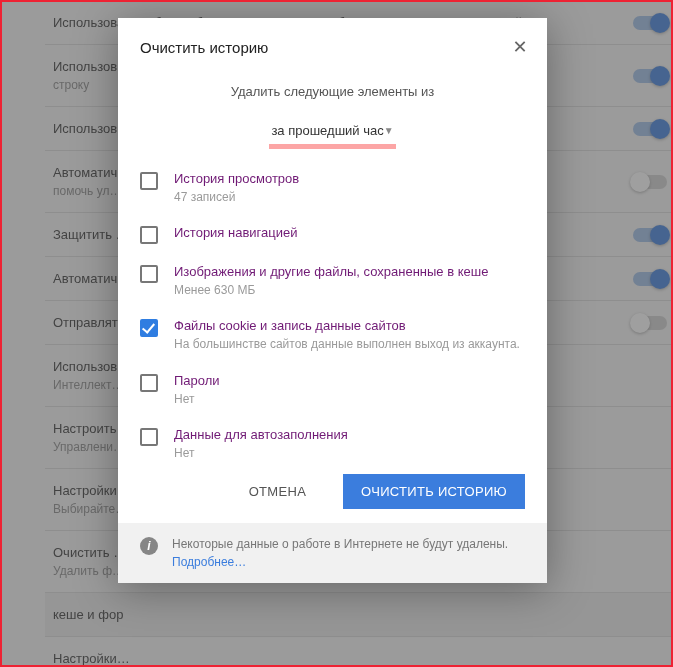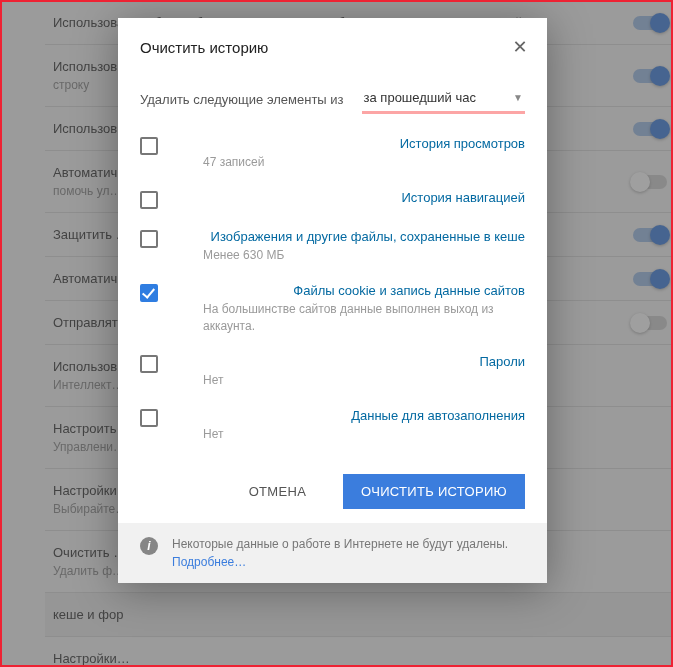--- a/index.html
+++ b/index.html
@@ -13,31 +13,31 @@
   .setting-row .toggle.off::after { background:#fff; right:auto; left:-3px; }
   .settings { position:absolute; top:0; left:45px; right:0; }
   .section-hdr { background:#eaeaea; }
   .shade { position:absolute; inset:0; background:rgba(80,80,80,.55); }
   .red-border { position:absolute; inset:0; border:2px solid #e23; pointer-events:none; }
 
   .dialog { position:absolute; left:118px; top:18px; width:429px; height:565px; background:#fff; box-shadow:0 6px 40px rgba(0,0,0,.35); display:flex; flex-direction:column; }
   .dlg-header { display:flex; align-items:center; justify-content:space-between; padding:18px 16px 6px 22px; }
   .dlg-title { font-size:15px; color:#222; }
   .close-x { width:22px; height:22px; display:flex; align-items:center; justify-content:center; color:#666; font-size:18px; cursor:pointer; }
-  .dlg-row1 { display:flex; align-items:center; padding:20px 22px 10px 22px; font-size:13px; color:#555; gap:18px; }
-  .select { flex:1; border-bottom:3px solid #fca5a5; display:flex; align-items:center; justify-content:space-between; padding:6px 2px; color:#333; font-size:13px; cursor:pointer; }
+  .dlg-row1 { display:flex; align-items:center; padding:20px 22px 10px 22px; font-size:13px; color:#555; gap:18px;flex-direction:column; }
+  .select { flex:1; border-bottom:5px solid #fca5a5; display:flex; align-items:center; justify-content:space-between; padding:6px 2px; color:#333; font-size:13px; cursor:pointer; }
   .sel-arrow { color:#888; font-size:10px; }
   .items { overflow:auto; padding:2px 22px 0 22px; }
   .item { display:flex; align-items:flex-start; gap:16px; padding:10px 0; }
   .cb { flex:none; width:18px; height:18px; border:2px solid #777; border-radius:2px; margin-top:1px; cursor:pointer; position:relative; }
   .cb.checked { background:#2f7de1; border-color:#2f7de1; }
   .cb.checked::after { content:""; position:absolute; left:3px; top:0px; width:5px; height:10px; border:solid #fff; border-width:0 2px 2px 0; transform:rotate(40deg); }
   .item-body { flex:1; }
-  .item-title { font-size:13px; color:#0369a1;text-align:right; }
-  .item-sub { font-size:12px; color:#9a9a9a; margin-top:3px; line-height:1.35;margin-left:29px; }
+  .item-title { font-size:13px; color:#701a75; }
+  .item-sub { font-size:12px; color:#9a9a9a; margin-top:3px; line-height:1.35; }
   .dlg-actions { padding:14px 22px; display:flex; justify-content:flex-end; gap:19px; }
   .btn { font-size:13px; padding:10px 18px; border:none; cursor:pointer; text-transform:uppercase; letter-spacing:.3px; }
   .btn-cancel { background:transparent; color:#555; }
   .btn-primary { background:#3b7ddd; color:#fff; font-weight:500; }
   .dlg-footer { background:#f1f1f1; padding:14px 22px; display:flex; align-items:flex-start; gap:14px; }
   .info-icn { width:18px; height:18px; border-radius:50%; background:#868686; color:#fff; font-size:12px; display:flex; align-items:center; justify-content:center; font-style:italic; font-weight:bold; flex:none; }
   .ft-text { font-size:12px; color:#777; }
   .ft-link { color:#3b7ddd; font-size:12px; cursor:pointer; display:inline-block; margin-top:4px; }
 
   .arrow-svg { position:absolute; inset:0; pointer-events:none; }

